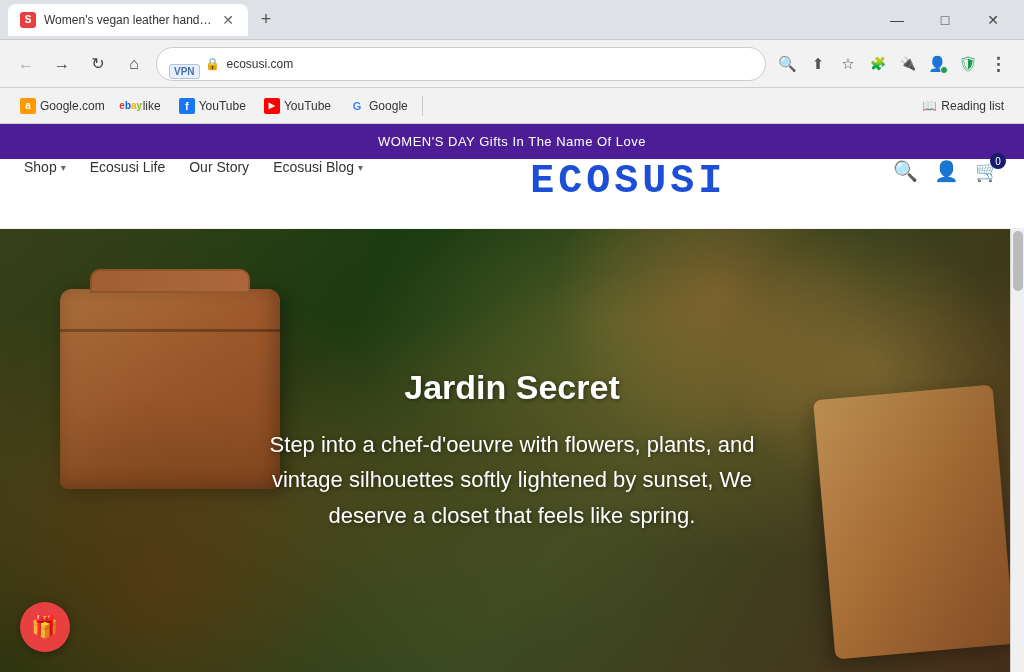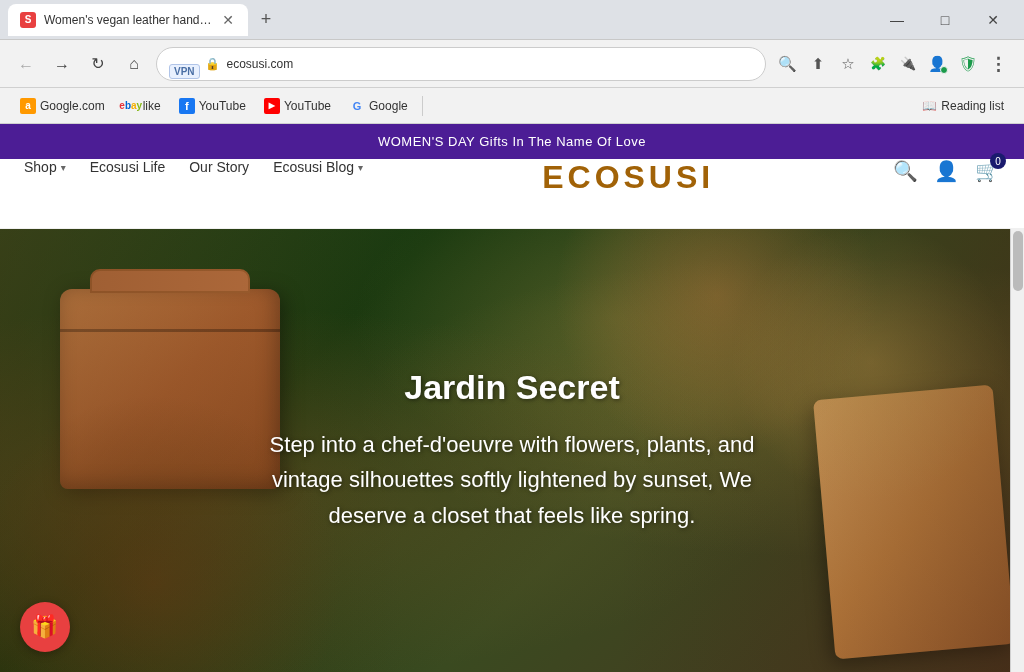--- a/index.html
+++ b/index.html
@@ -85,21 +85,21 @@
     }
 
     
     .site-nav {
       background: #fff; display: flex; align-items: flex-start; justify-content: space-between;
       padding: 0 24px; height: 70px; border-bottom: 1px solid #f0f0f0;
     }
     .nav-left { display: flex; align-items: center; gap: 24px; }
     .nav-item { font-size: 14px; color: #333; cursor: pointer; display: flex; align-items: center; gap: 4px; }
     .nav-chevron { font-size: 10px; color: #666; }
-    .site-logo { font-size: 32px; font-weight: bold; letter-spacing: 4px; color: #a16207; font-family: Liberation Sans, sans-serif; }
+    .site-logo { font-size: 40px; font-weight: bold; letter-spacing: 4px; color: #1d4ed8; font-family: Liberation Mono, monospace; }
     .nav-right { display: flex; align-items: center; gap: 16px; }
     .nav-icon { font-size: 20px; color: #333; cursor: pointer; position: relative; }
     .cart-badge {
       position: absolute; top: -6px; right: -6px; background: #1a1a6e; color: #fff;
       width: 16px; height: 16px; border-radius: 50%; font-size: 10px;
       display: flex; align-items: center; justify-content: center;
     }
 
     
     .hero {

